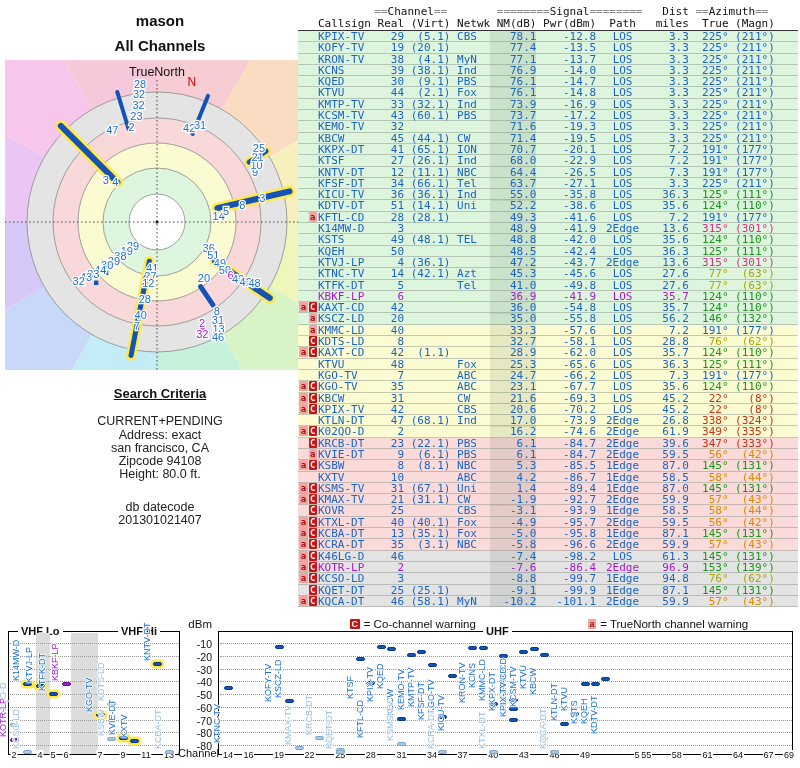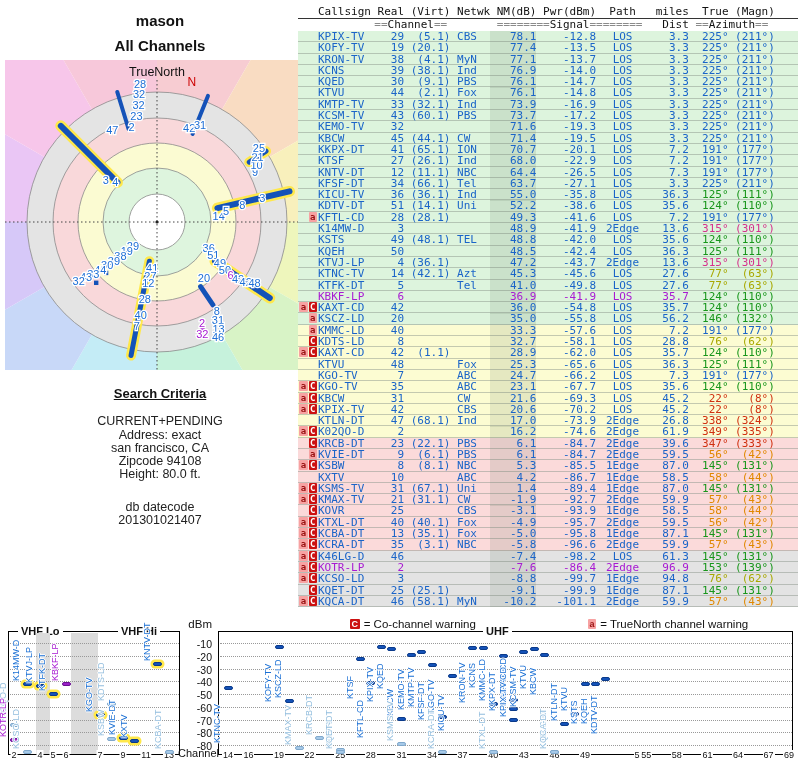--- a/index.html
+++ b/index.html
@@ -175,25 +175,25 @@
   <div class="abs" id="search-head">Search Criteria</div>
   <div class="abs crit" style="top:414px">CURRENT+PENDING</div>
   <div class="abs crit" style="top:428px">Address: exact</div>
   <div class="abs crit" style="top:441px">san francisco, CA</div>
   <div class="abs crit" style="top:454px">Zipcode 94108</div>
   <div class="abs crit" style="top:467px">Height: 80.0 ft.</div>
   <div class="abs crit" style="top:500px">db datecode</div>
   <div class="abs crit" style="top:513px">201301021407</div>
 
   <div class="abs" id="tbl">
+    <div class="hline">
+      <span class="c-cg11"></span><span class="c-ch12" id="h-chan"><span class="eq">==</span>Channel<span class="eq">==</span></span><span class="c-net"></span><span class="c-sig24" id="h-sig"><span class="eq">========</span>Signal<span class="eq">========</span></span><span class="c-dist">Dist</span><span class="c-az13" id="h-az"><span class="eq">==</span>Azimuth<span class="eq">==</span></span>
+    </div>
     <div class="hline hl2">
       <span class="c-gut"></span><span class="c-call">Callsign</span><span class="c-real">Real</span><span class="c-virt">(Virt)</span><span class="c-net">Netwk</span><span class="c-nm">NM(dB)</span><span class="c-pwr">Pwr(dBm)</span><span class="c-path">Path</span><span class="c-dist">miles</span><span class="c-true">True</span><span class="c-magn">(Magn)</span>
-    </div>
-    <div class="hline">
-      <span class="c-cg11"></span><span class="c-ch12" id="h-chan"><span class="eq">==</span>Channel<span class="eq">==</span></span><span class="c-net"></span><span class="c-sig24" id="h-sig"><span class="eq">========</span>Signal<span class="eq">========</span></span><span class="c-dist">Dist</span><span class="c-az13" id="h-az"><span class="eq">==</span>Azimuth<span class="eq">==</span></span>
     </div>
     <div id="tbody">
         <div class="trow bg-g"><span class="c-gut"></span><span class="c-call tx">KPIX-TV</span><span class="c-real tx">29</span><span class="c-virt tx">(5.1)</span><span class="c-net tx">CBS</span><span class="c-nm tx nmband">78.1</span><span class="c-pwr tx">-12.8</span><span class="c-path tx">LOS</span><span class="c-dist tx">3.3</span><span class="az-b c-true">225°</span><span class="az-b c-magn">(211°)</span></div>
         <div class="trow bg-g"><span class="c-gut"></span><span class="c-call tx">KOFY-TV</span><span class="c-real tx">19</span><span class="c-virt tx">(20.1)</span><span class="c-net tx"></span><span class="c-nm tx nmband">77.4</span><span class="c-pwr tx">-13.5</span><span class="c-path tx">LOS</span><span class="c-dist tx">3.3</span><span class="az-b c-true">225°</span><span class="az-b c-magn">(211°)</span></div>
         <div class="trow bg-g"><span class="c-gut"></span><span class="c-call tx">KRON-TV</span><span class="c-real tx">38</span><span class="c-virt tx">(4.1)</span><span class="c-net tx">MyN</span><span class="c-nm tx nmband">77.1</span><span class="c-pwr tx">-13.7</span><span class="c-path tx">LOS</span><span class="c-dist tx">3.3</span><span class="az-b c-true">225°</span><span class="az-b c-magn">(211°)</span></div>
         <div class="trow bg-g"><span class="c-gut"></span><span class="c-call tx">KCNS</span><span class="c-real tx">39</span><span class="c-virt tx">(38.1)</span><span class="c-net tx">Ind</span><span class="c-nm tx nmband">76.9</span><span class="c-pwr tx">-14.0</span><span class="c-path tx">LOS</span><span class="c-dist tx">3.3</span><span class="az-b c-true">225°</span><span class="az-b c-magn">(211°)</span></div>
         <div class="trow bg-g"><span class="c-gut"></span><span class="c-call tx">KQED</span><span class="c-real tx">30</span><span class="c-virt tx">(9.1)</span><span class="c-net tx">PBS</span><span class="c-nm tx nmband">76.1</span><span class="c-pwr tx">-14.7</span><span class="c-path tx">LOS</span><span class="c-dist tx">3.3</span><span class="az-b c-true">225°</span><span class="az-b c-magn">(211°)</span></div>
         <div class="trow bg-g"><span class="c-gut"></span><span class="c-call tx">KTVU</span><span class="c-real tx">44</span><span class="c-virt tx">(2.1)</span><span class="c-net tx">Fox</span><span class="c-nm tx nmband">76.1</span><span class="c-pwr tx">-14.8</span><span class="c-path tx">LOS</span><span class="c-dist tx">3.3</span><span class="az-b c-true">225°</span><span class="az-b c-magn">(211°)</span></div>
         <div class="trow bg-g"><span class="c-gut"></span><span class="c-call tx">KMTP-TV</span><span class="c-real tx">33</span><span class="c-virt tx">(32.1)</span><span class="c-net tx">Ind</span><span class="c-nm tx nmband">73.9</span><span class="c-pwr tx">-16.9</span><span class="c-path tx">LOS</span><span class="c-dist tx">3.3</span><span class="az-b c-true">225°</span><span class="az-b c-magn">(211°)</span></div>
         <div class="trow bg-g"><span class="c-gut"></span><span class="c-call tx">KCSM-TV</span><span class="c-real tx">43</span><span class="c-virt tx">(60.1)</span><span class="c-net tx">PBS</span><span class="c-nm tx nmband">73.7</span><span class="c-pwr tx">-17.2</span><span class="c-path tx">LOS</span><span class="c-dist tx">3.3</span><span class="az-b c-true">225°</span><span class="az-b c-magn">(211°)</span></div>

